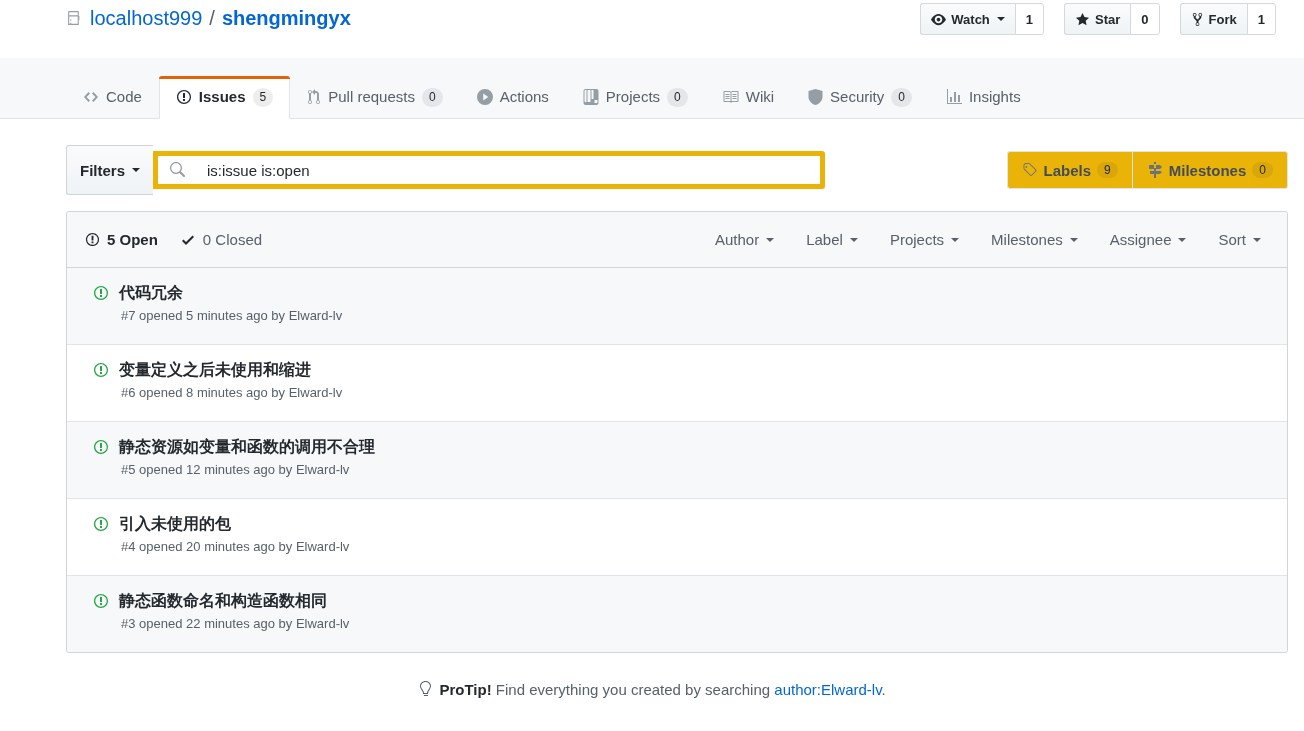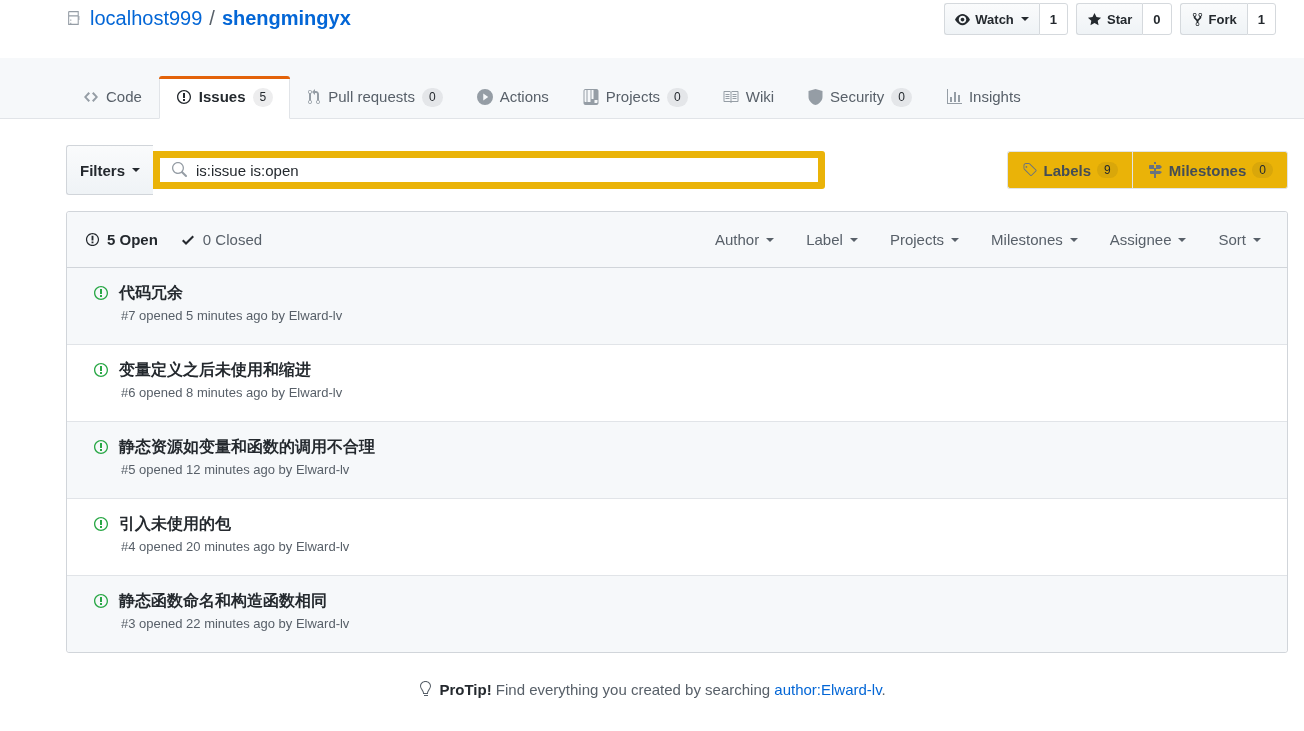--- a/index.html
+++ b/index.html
@@ -25,21 +25,21 @@
     display: flex; align-items: center; gap: 7px;
     font-size: 20px;
   }
   .repo-icon { color: #959da5; display: flex; align-items: center; }
   .repo-owner { color: #0366d6; text-decoration: none; }
   .repo-sep { color: #586069; font-weight: 300; }
   .repo-name { color: #0366d6; font-weight: bold; text-decoration: none; }
 
   .repo-actions {
     position: absolute; right: 28px; top: 3px;
-    display: flex; gap: 8px;
+    display: flex; gap: 20px;
   }
   .btn-group { display: flex; align-items: stretch; height: 32px; }
   .btn-social {
     display: flex; align-items: center; gap: 5px;
     padding: 0 10px;
     background: linear-gradient(#fafbfc, #eff3f6);
     border: 1px solid #d5d9dd;
     border-right: none;
     border-radius: 3px 0 0 3px;
     font-size: 13px; font-weight: bold; color: #24292e;
@@ -125,24 +125,24 @@
     background: linear-gradient(#fafbfc, #eff3f6);
     border: 1px solid #d1d5da;
     border-right: none;
     border-radius: 3px 0 0 3px;
     font-size: 15px; font-weight: bold; color: #24292e;
     cursor: pointer;
   }
   .search-box {
     flex: 1;
     height: 38px;
-    display: flex; align-items: center; gap: 9px;
+    display: flex; align-items: center; gap: 22px;
     padding: 0 11px;
     background: #fff;
-    border: 7px solid #eab308;
+    border: 5px solid #eab308;
     border-radius: 0 3px 3px 0;
     max-width: 672px;
   }
   .search-box .s-ico { color: #959da5; display: flex; }
   .search-input {
     border: none; outline: none;
     font-family: "Liberation Sans", sans-serif;
     font-size: 15px; color: #24292e;
     width: 100%; background: transparent;
     padding: 0;

